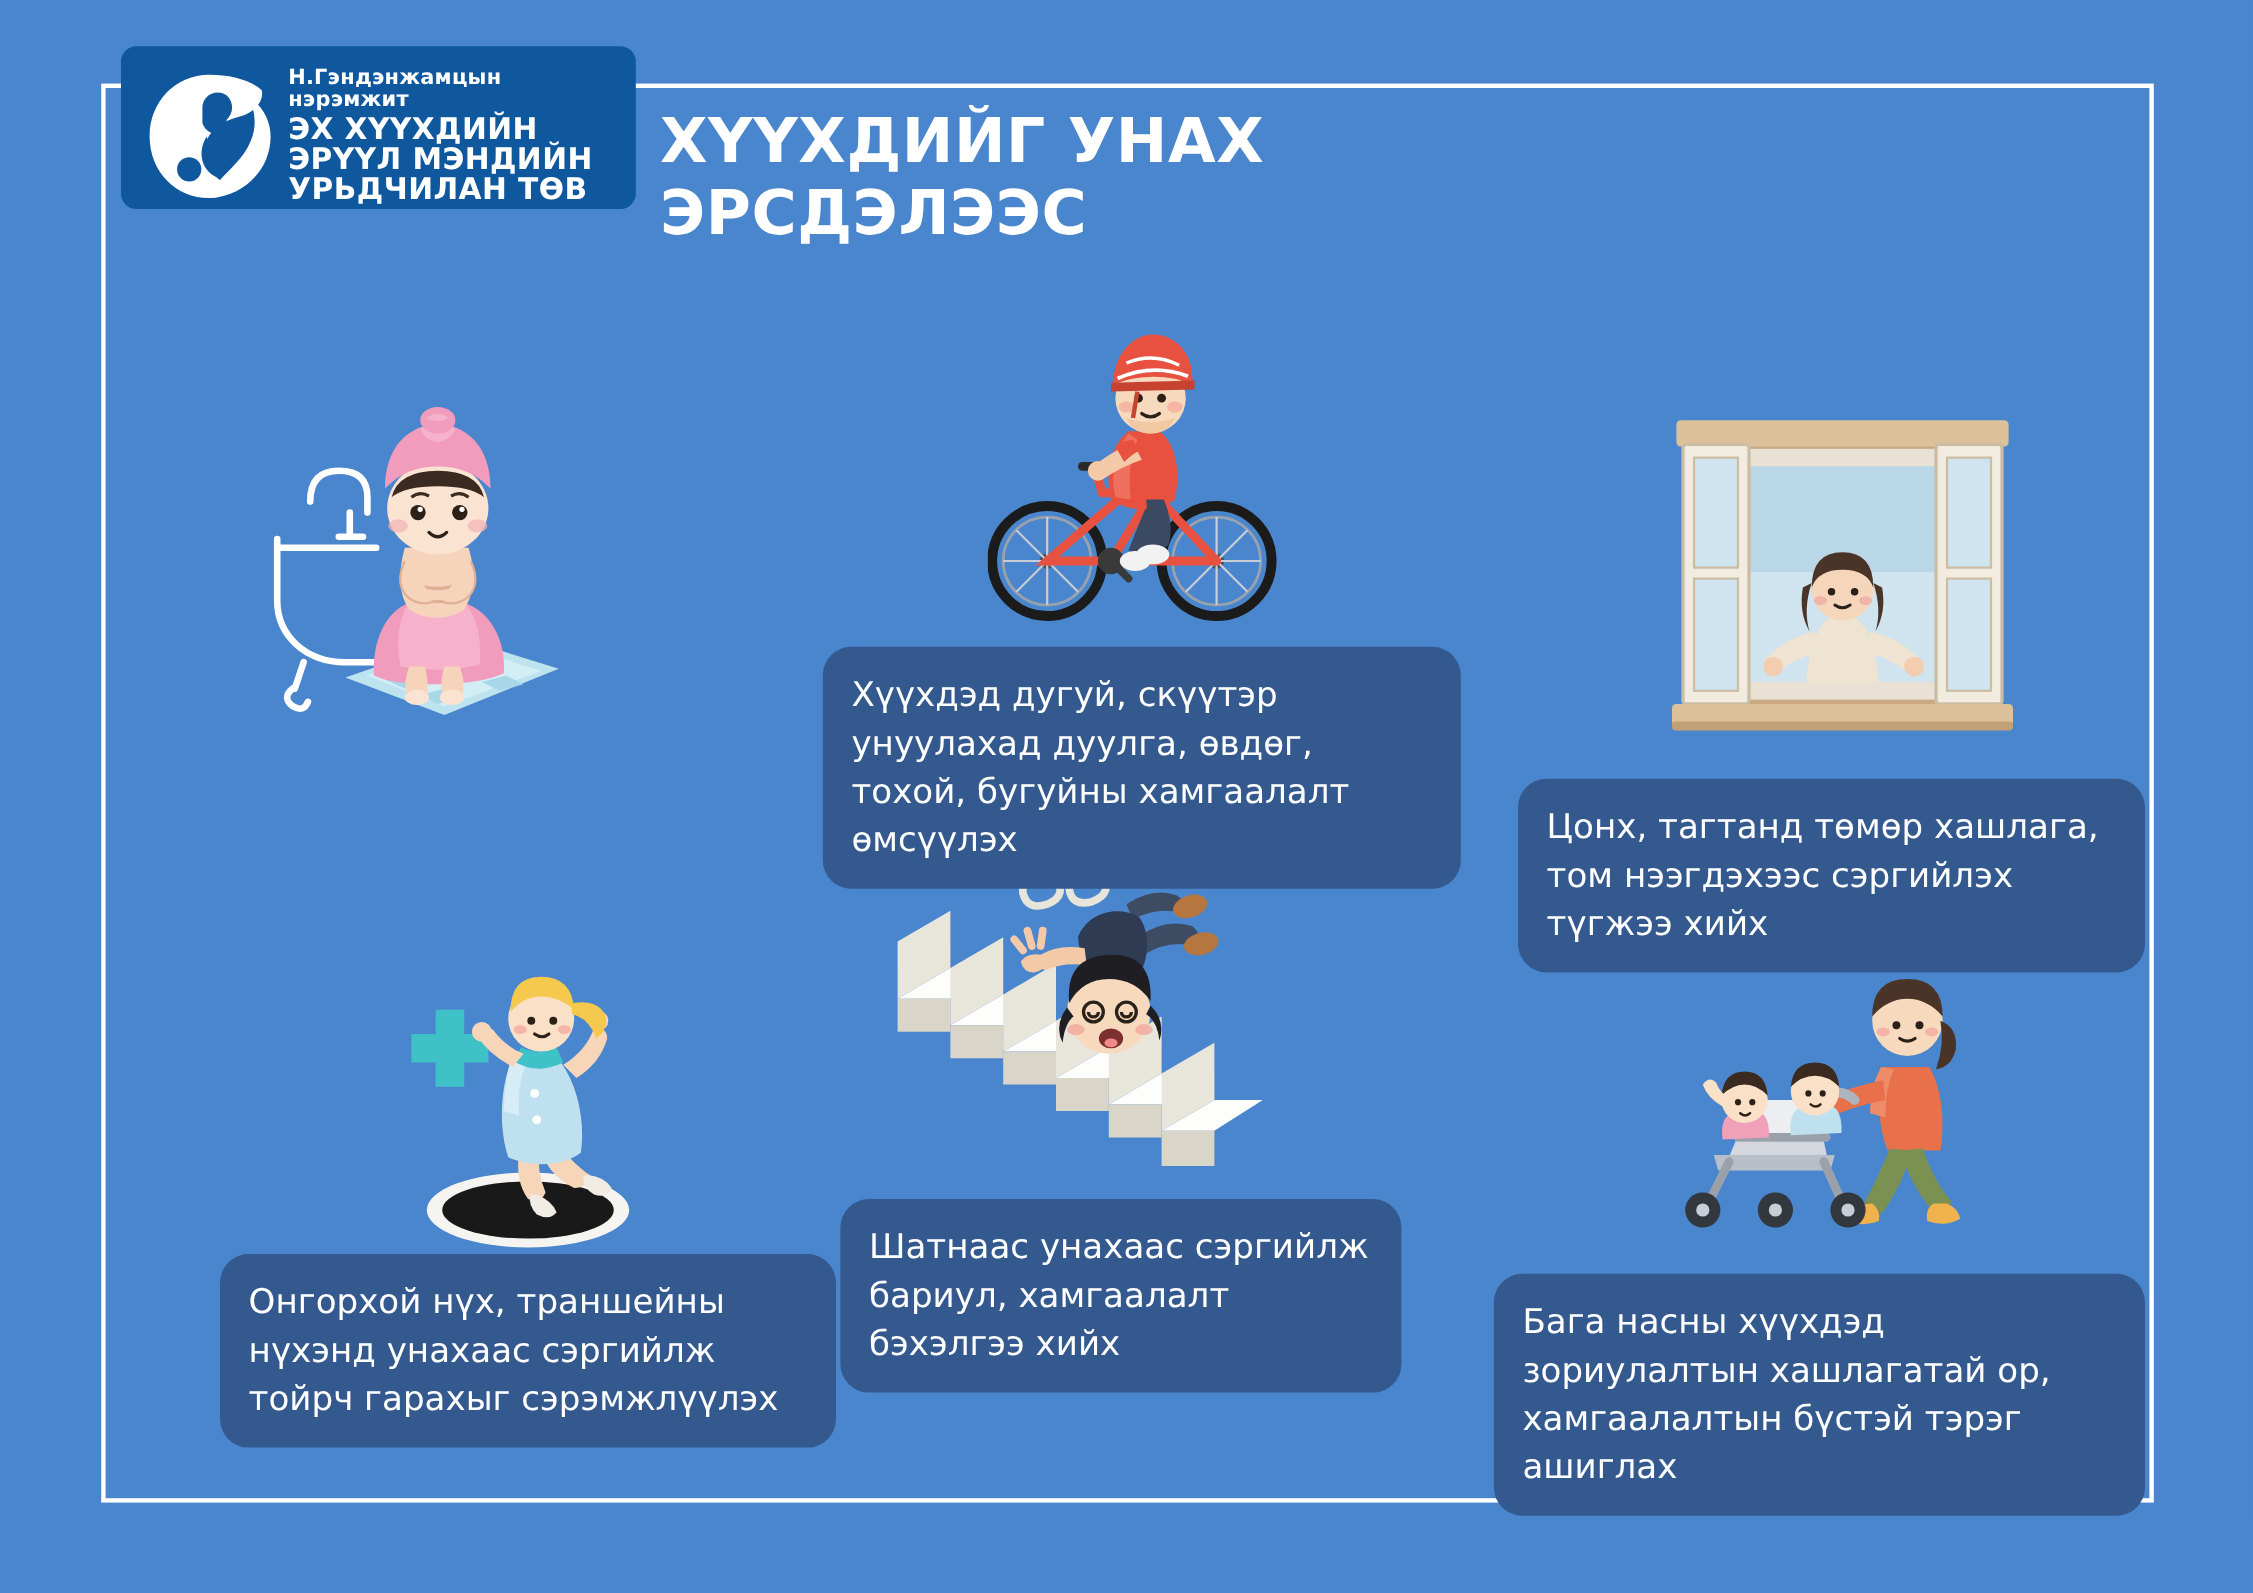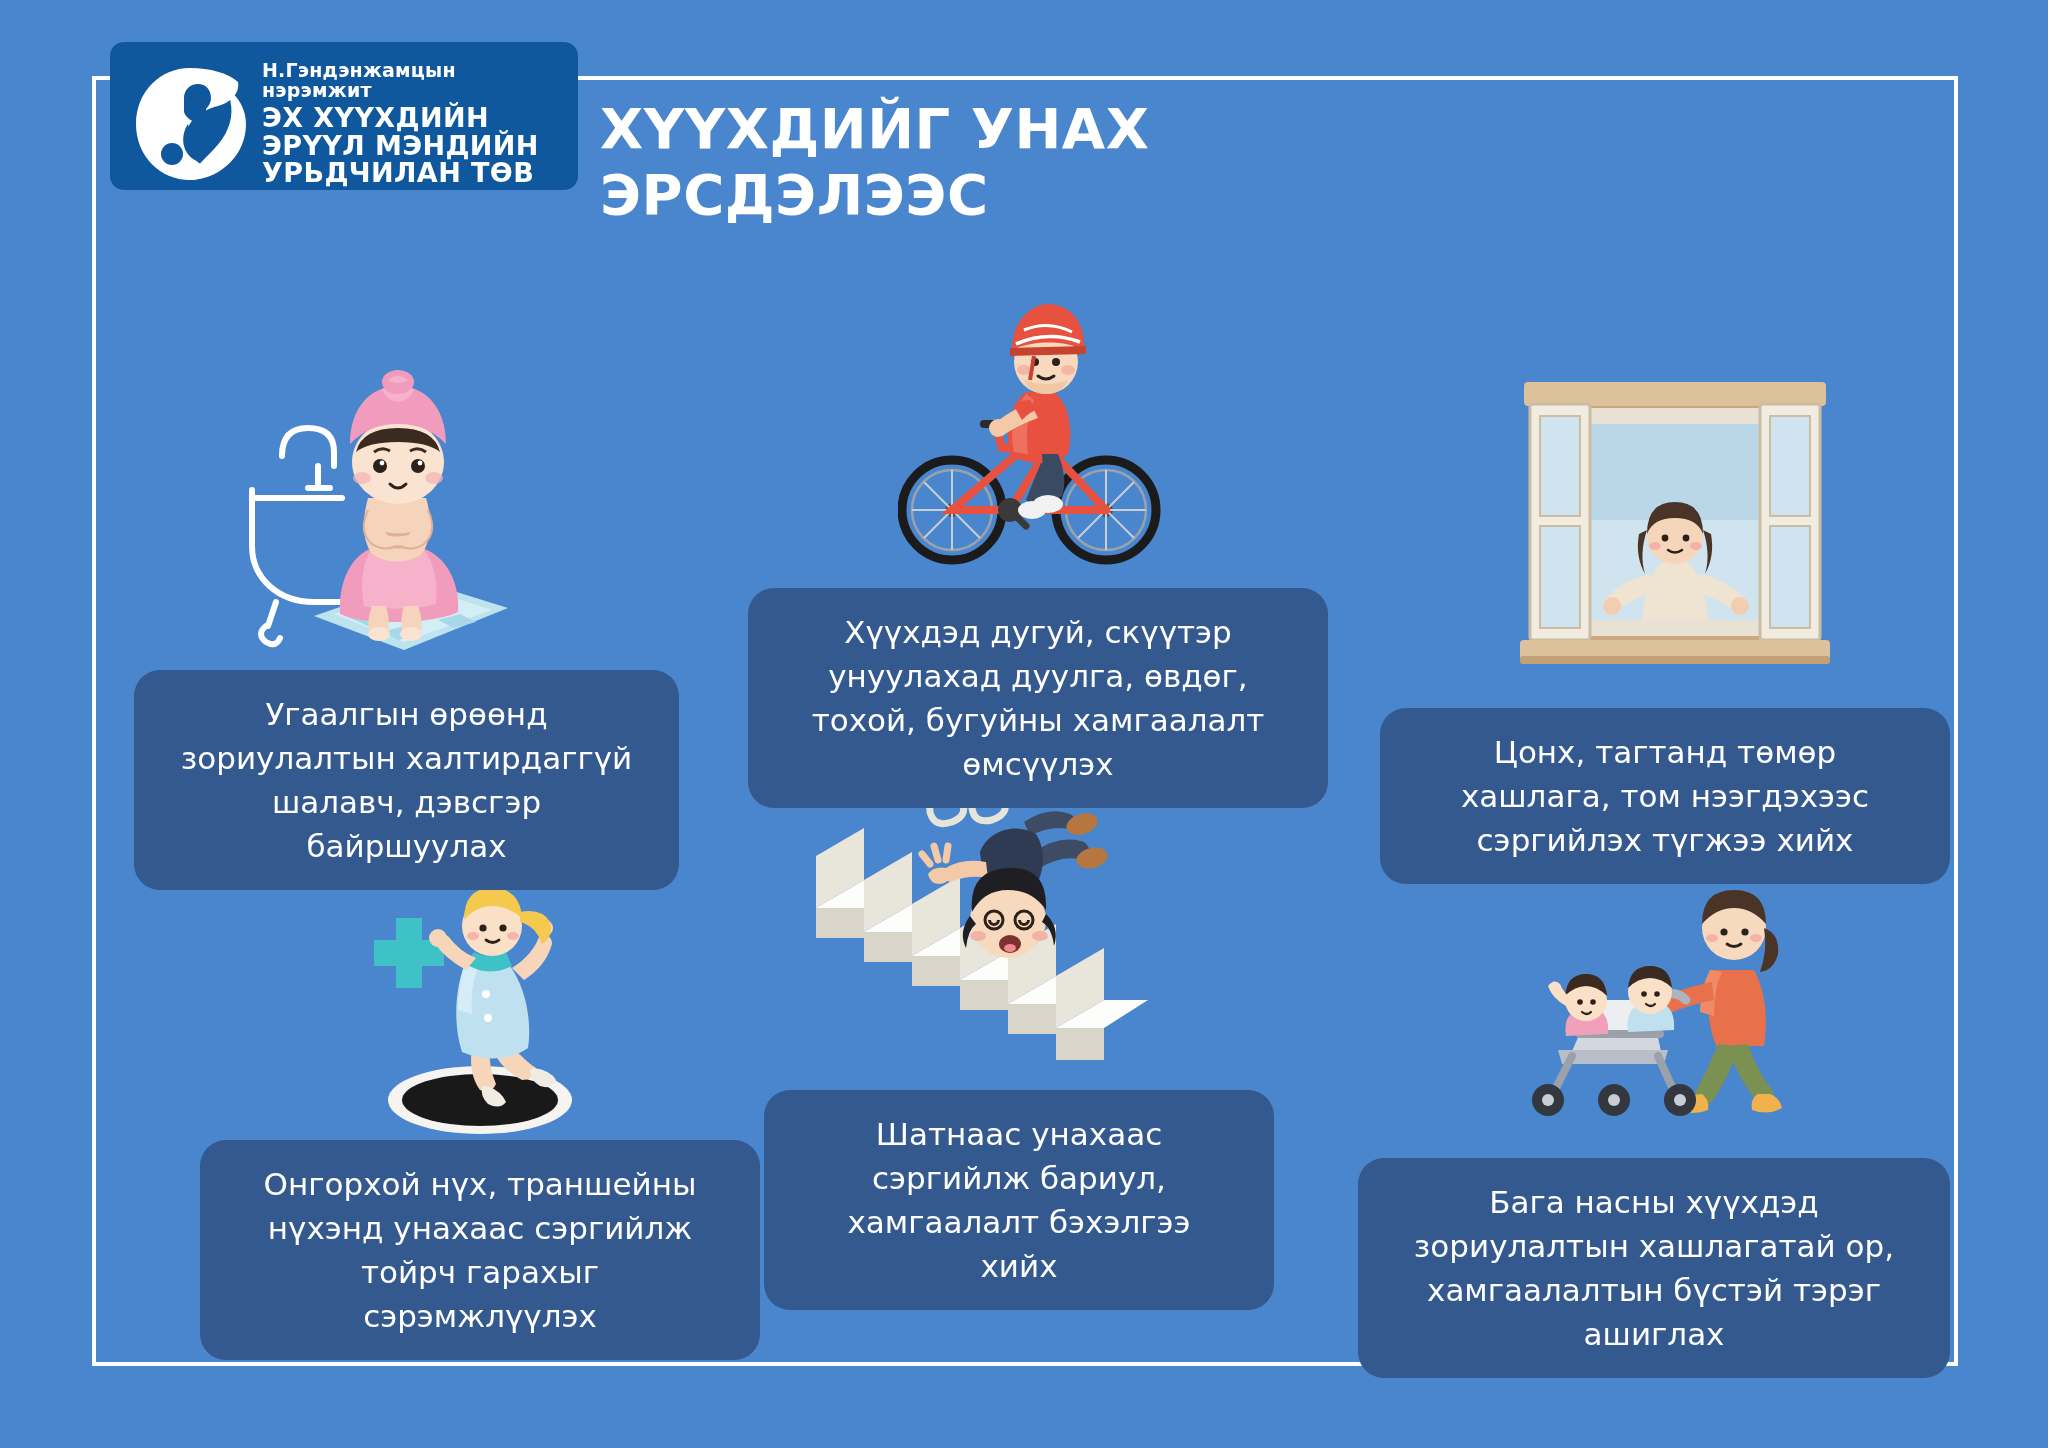--- a/index.html
+++ b/index.html
@@ -59,22 +59,22 @@
   .title span{display:block;}
 
   
   .cap{
     position:absolute;
     background:#34598f;
     border-radius:26px;
     color:#ffffff;
     font-size:31px;
     line-height:1.42;
-    text-align:center;
-    padding:22px 44px;
+    text-align:left;
+    padding:22px 26px;
     box-sizing:border-box;
     z-index:4;
   }
 
   
   .art{position:absolute;z-index:3;}
   .art svg{display:block;width:100%;height:100%;}
 
   
   #art-bath   {left:222px; top:370px;  width:330px; height:300px;}
@@ -185,21 +185,20 @@
 
         <path d="M128 74 C128 36 150 16 176 16 C202 16 224 36 224 74
                  C210 60 196 54 176 54 C156 54 142 60 128 74 Z" fill="#f19bbd"></path>
         <path d="M160 20 q16 -16 32 0 q-4 10 -16 12 q-12 -2 -16 -12 Z" fill="#f6b2cb"></path>
         <ellipse cx="176" cy="12" rx="16" ry="12" fill="#f19bbd"></ellipse>
         <path d="M166 10 q10 -8 20 0 q-10 6 -20 0 Z" fill="#f6b2cb"></path>
       </g>
     </svg>
   </div>
 
-  <div class="cap" id="cap-bath">Угаалгын өрөөнд зориулалтын халтирдаггүй шалавч, дэвсгэр байршуулах</div>
 
   <div class="art" id="art-bike">
     <svg viewBox="0 0 270 290">
 
       <g>
         <circle cx="54" cy="222" r="50" fill="none" stroke="#1b1b1b" stroke-width="9"></circle>
         <circle cx="54" cy="222" r="40" fill="none" stroke="#9aa3ad" stroke-width="2.5"></circle>
         <circle cx="54" cy="222" r="7" fill="#4b5560"></circle>
         <circle cx="208" cy="222" r="50" fill="none" stroke="#1b1b1b" stroke-width="9"></circle>
         <circle cx="208" cy="222" r="40" fill="none" stroke="#9aa3ad" stroke-width="2.5"></circle>

